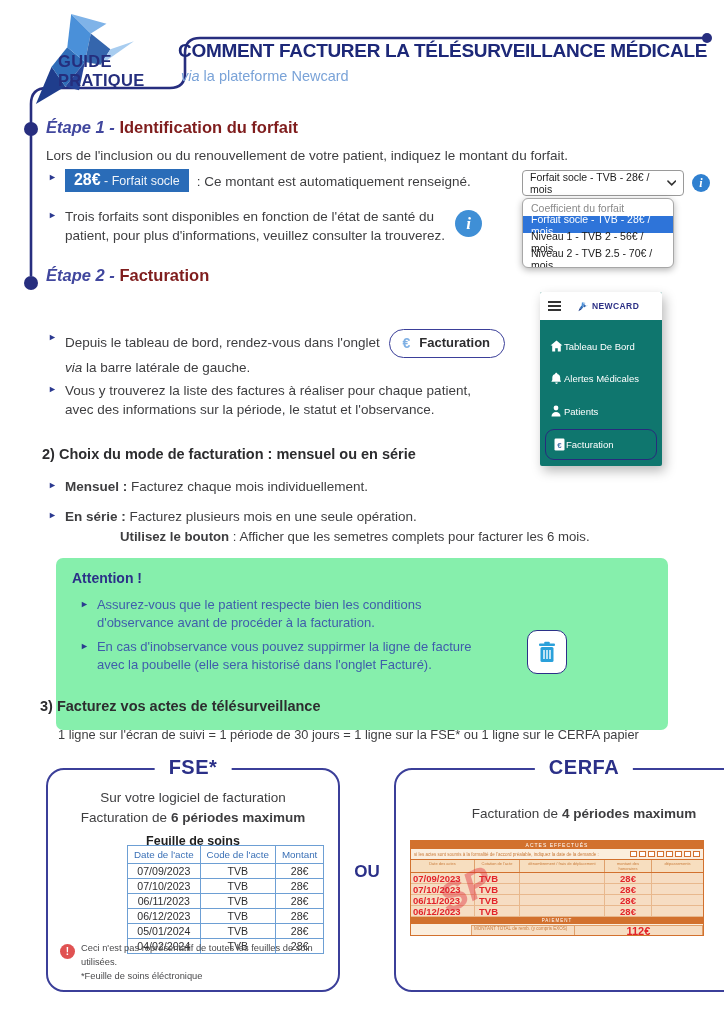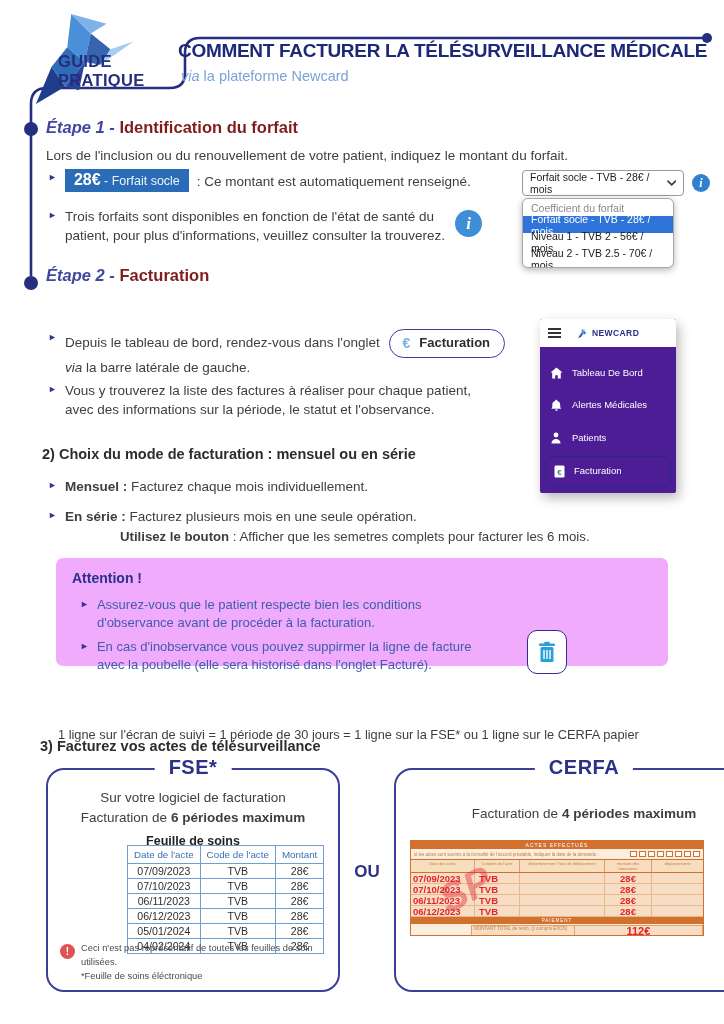--- a/index.html
+++ b/index.html
@@ -46,48 +46,48 @@
   .panel { position:absolute; left:522px; top:198px; width:152px; background:#fff; border:1px solid #a7a7a7;
            border-radius:6px; overflow:hidden; box-shadow:0 2px 7px rgba(0,0,0,.3); }
   .opt { font-size:10.5px; padding:2px 8px; height:17px; display:flex; align-items:center; color:#1a1a1a; cursor:pointer; }
   .opt.placeholder { color:#8a8a8a; }
   .opt.selected { background:#2e74d9; color:#fff; }
 
   .b2 { position:absolute; left:48px; top:207px; width:400px; }
 
   
   .sec-title { position:absolute; left:42px; font-size:14.5px; font-weight:bold; color:#2d2d2f; }
-  .s1t { top:296px; } .s2t { top:446px; } .s3t { top:698px; left:40px;margin-top:40px; }
+  .s1t { top:296px; } .s2t { top:446px; } .s3t { top:698px; left:40px; }
 
   .s1b1 { position:absolute; left:48px; top:329px; width:470px; }
   .fact-btn { display:inline-flex; align-items:center; gap:9px; border:1.6px solid #3b3f99; border-radius:15px;
               padding:4px 14px 5px 12px; background:#fff; margin-left:6px; vertical-align:middle; cursor:pointer; }
   .fact-btn .euro { color:#7fb0e4; font-weight:bold; font-size:14px; line-height:1; }
   .fact-btn .flabel { font-weight:bold; font-size:13px; color:#2d2d2f; }
   .s1b2 { position:absolute; left:48px; top:381px; width:470px; }
 
   .mensuel { position:absolute; left:48px; top:477px; }
   .serie { position:absolute; left:48px; top:507px; }
   .serie-sub { position:absolute; left:120px; top:529px; font-size:13.2px; }
 
   
-  .shot { position:absolute; left:540px; top:319px; width:136px; height:174px; border-radius:2px;
-          box-shadow:3px 5px 12px rgba(0,0,0,.28); overflow:hidden; background:#4c1d95; }
+  .shot { position:absolute; left:540px; top:292px; width:122px; height:174px; border-radius:2px;
+          box-shadow:3px 5px 12px rgba(0,0,0,.28); overflow:hidden; background:#0f766e; }
   .shot-top { height:28px; background:#fff; display:flex; align-items:center; padding:0 8px; gap:10px; }
   .burger { width:13px; display:flex; flex-direction:column; gap:2.5px; cursor:pointer; }
   .burger i { display:block; height:1.6px; background:#333; }
   .shot-brand { display:flex; align-items:center; gap:3px; margin-left:6px; }
   .shot-brand .bname { font-size:8.5px; font-weight:bold; color:#2b2f85; letter-spacing:.4px; }
   .nav { padding:10px 0 0 0; }
-  .nav-item { display:flex; align-items:flex-start; gap:9px; color:#fff; font-size:9.5px; padding:10px 10px; cursor:pointer; }
+  .nav-item { display:flex; align-items:center; gap:1px; color:#fff; font-size:9.5px; padding:10px 10px; cursor:pointer; }
   .nav-item.active { border:1.5px solid #272c7d; border-radius:9px; margin:2px 5px 0 5px; padding:8px 8px; }
   .nav-item svg { flex:none; }
 
   
-  .attention { position:absolute; left:56px; top:558px; width:612px; height:108px; background:#f0abfc; border-radius:7px; }
+  .attention { position:absolute; left:56px; top:558px; width:612px; height:172px; background:#86efac; border-radius:7px; }
   .att-title { position:absolute; left:16px; top:12px; font-size:14px; font-weight:bold; color:#2b3088; }
   .att-b { position:absolute; left:24px; font-size:13px; color:#3f5dab; line-height:1.42; }
   .att-b1 { top:38px; } .att-b2 { top:80px; }
   .trash-btn { position:absolute; left:471px; top:72px; width:40px; height:44px; border:1.7px solid #2b3088;
                border-radius:10px; background:#fff; display:flex; align-items:center; justify-content:center; cursor:pointer; }
 
   .formula { position:absolute; left:58px; top:727px; font-size:12.8px; color:#3e3e40; }
 
   
   .fse-box, .cerfa-box { position:absolute; top:768px; height:224px; border:2px solid #3b3f99; border-radius:18px; background:#fff; }

